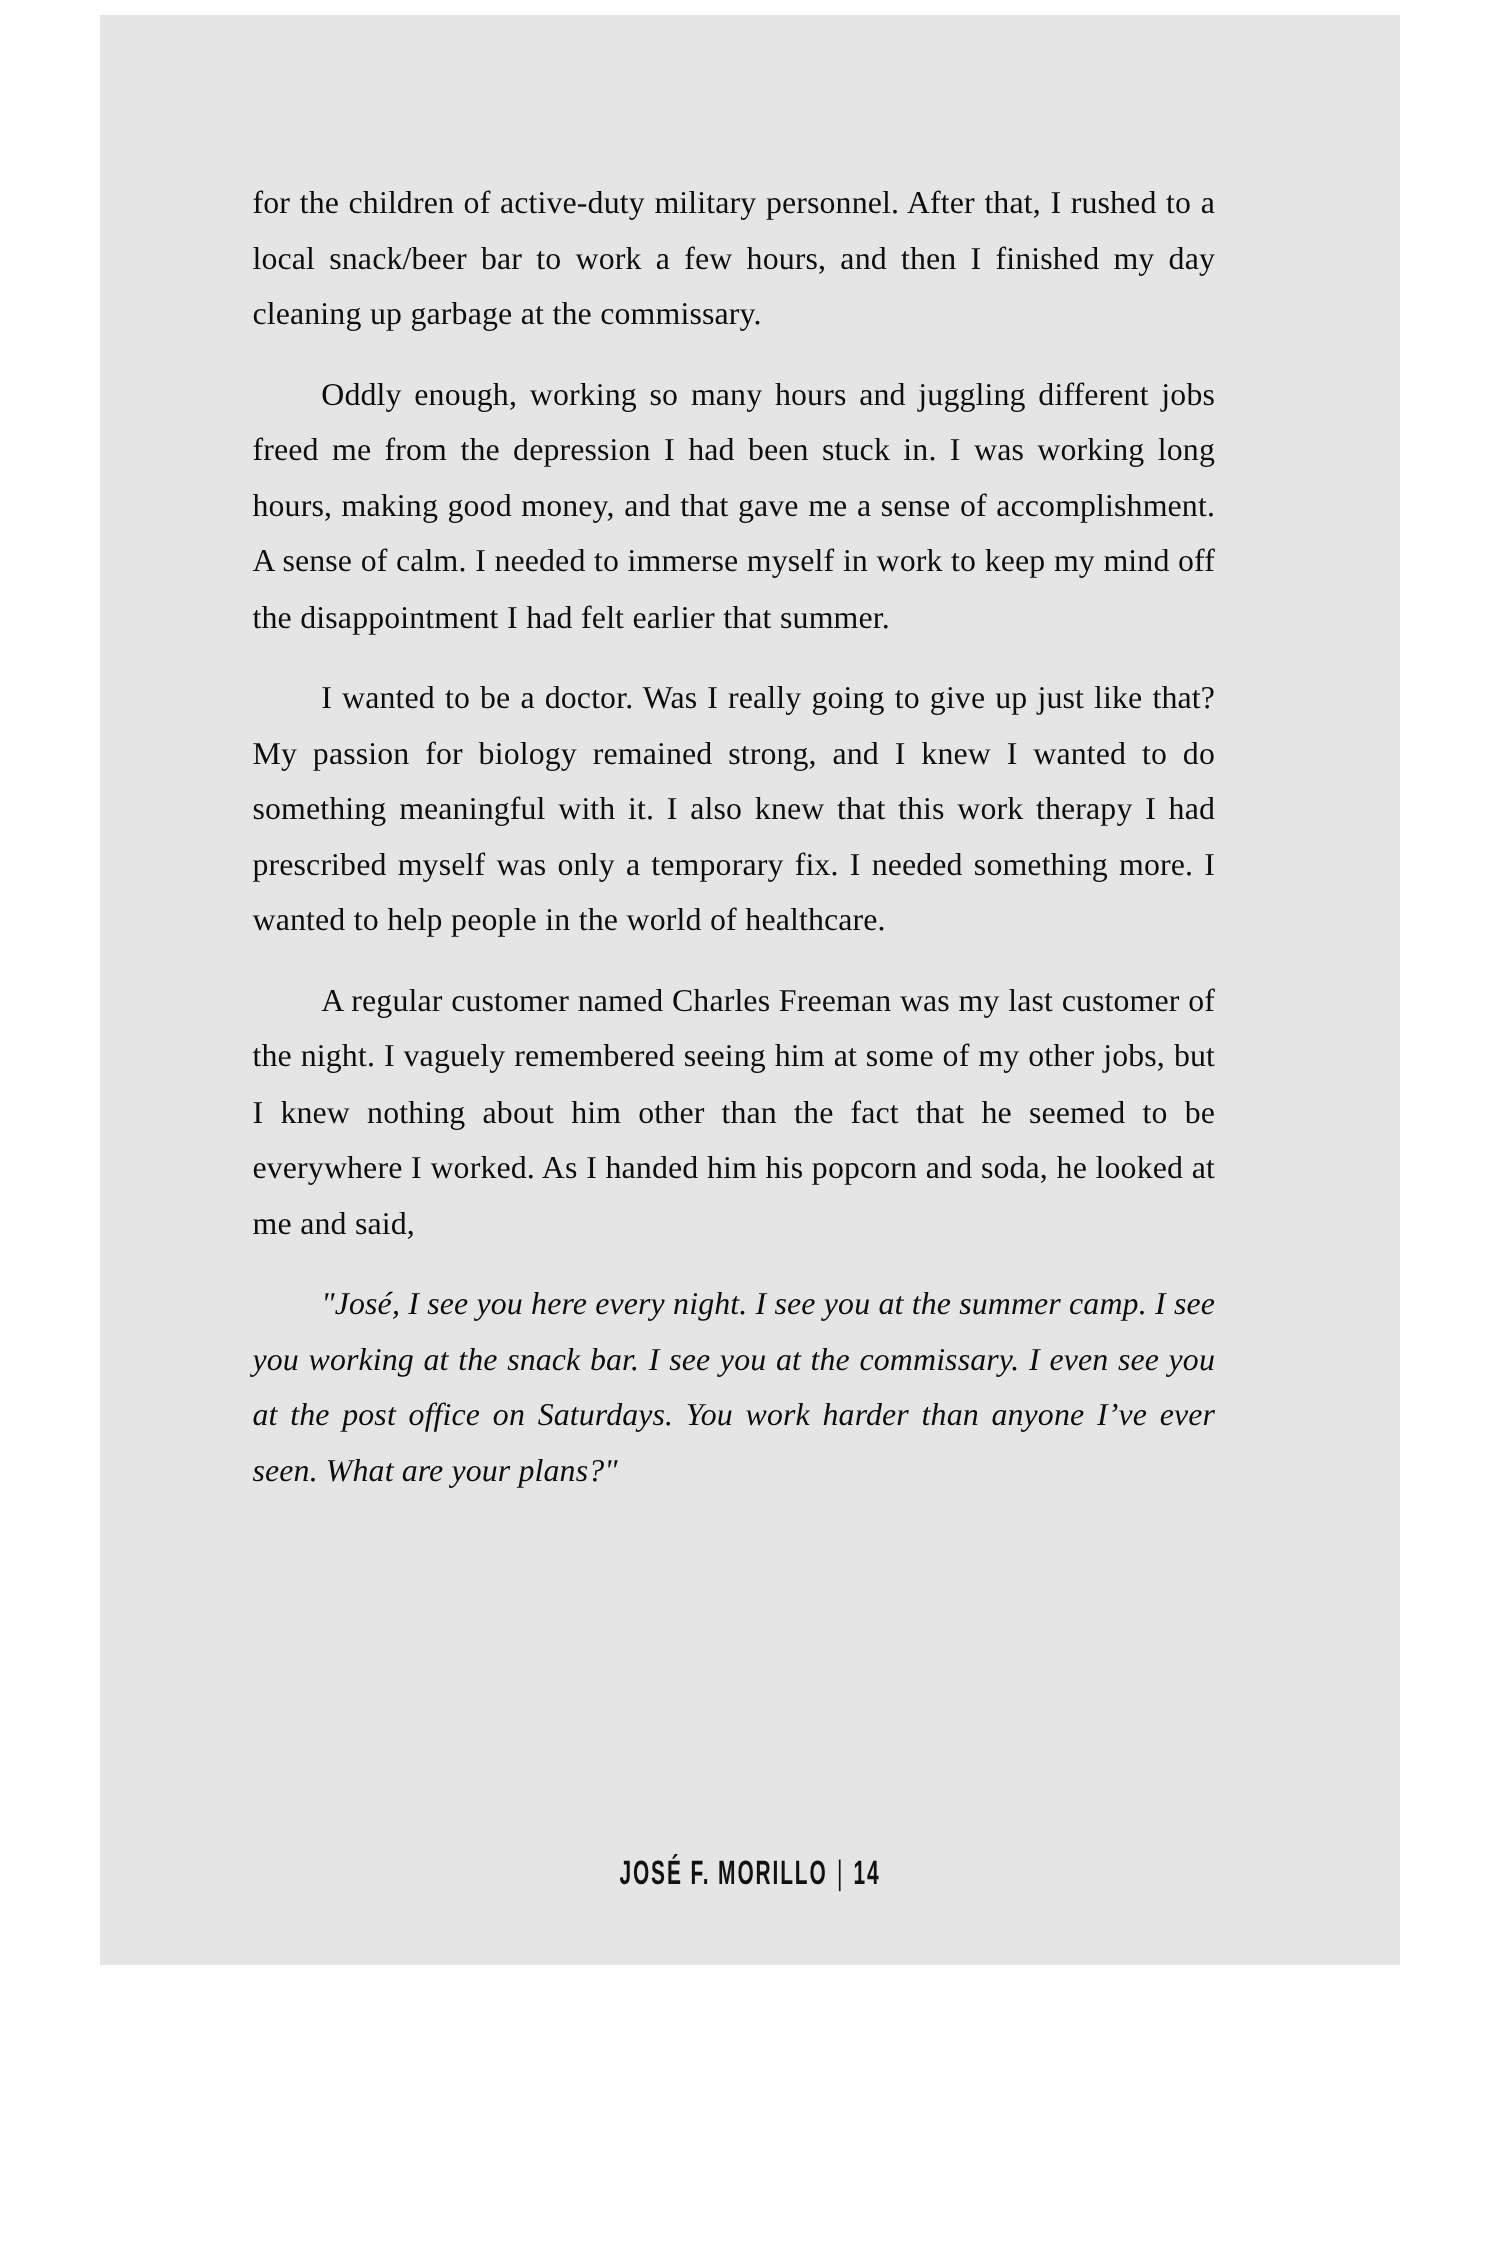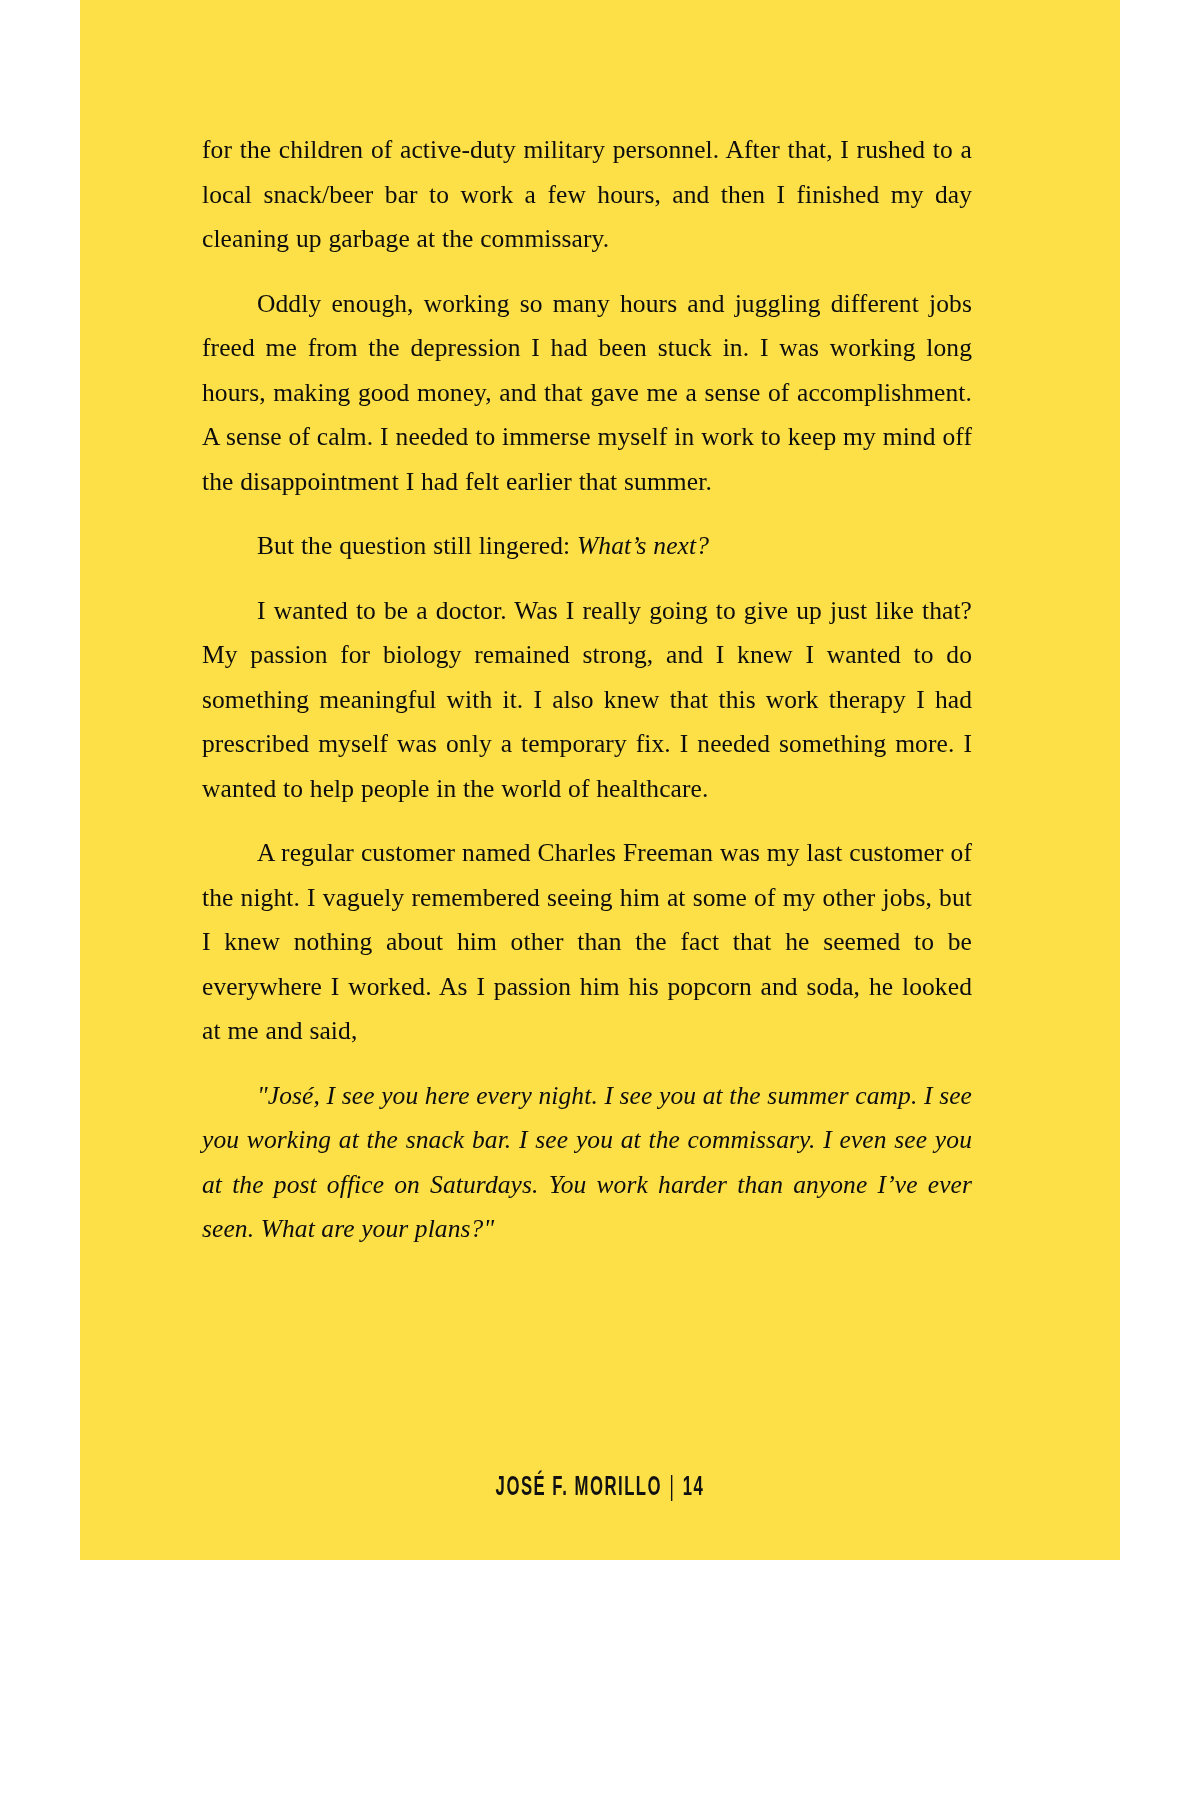--- a/index.html
+++ b/index.html
@@ -6,22 +6,22 @@
   html, body {
     margin: 0;
     padding: 0;
     background: #ffffff;
   }
 
   .page {
     position: relative;
     width: 1040px;
     height: 1560px;
-    margin: 0 auto;
-    background: #fde047;
+    margin: 12px auto;
+    background: #e5e5e5;
     overflow: hidden;
     box-sizing: border-box;
   }
 
   .text-block {
     position: absolute;
     left: 122px;
     top: 128px;
     width: 770px;
   }
@@ -96,26 +96,25 @@
 <body>
 
 <div class="page">
 
   <div class="text-block">
 
     <p class="para">for the children of active-duty military personnel. After that, I rushed to a local snack/beer bar to work a few hours, and then I finished my day cleaning up garbage at the commissary.</p>
 
     <p class="para indent">Oddly enough, working so many hours and juggling different jobs freed me from the depression I had been stuck in. I was working long hours, making good money, and that gave me a sense of accomplishment. A sense of calm. I needed to immerse myself in work to keep my mind off the disappointment I had felt earlier that summer.</p>
 
-    <p class="para indent"><span>But the question still lingered: </span><span class="italic">What’s next?</span></p>
 
     <p class="para indent">I wanted to be a doctor. Was I really going to give up just like that? My passion for biology remained strong, and I knew I wanted to do something meaningful with it. I also knew that this work therapy I had prescribed myself was only a temporary fix. I needed something more. I wanted to help people in the world of healthcare.</p>
 
 
-    <p class="para indent">A regular customer named Charles Freeman was my last customer of the night. I vaguely remembered seeing him at some of my other jobs, but I knew nothing about him other than the fact that he seemed to be everywhere I worked. As I passion him his popcorn and soda, he looked at me and said,</p>
+    <p class="para indent">A regular customer named Charles Freeman was my last customer of the night. I vaguely remembered seeing him at some of my other jobs, but I knew nothing about him other than the fact that he seemed to be everywhere I worked. As I handed him his popcorn and soda, he looked at me and said,</p>
 
     <p class="quote">"José, I see you here every night. I see you at the summer camp. I see you working at the snack bar. I see you at the commissary. I even see you at the post office on Saturdays. You work harder than anyone I’ve ever seen. What are your plans?"</p>
 
   </div>
 
   <div class="footer">
     <span class="author">JOSÉ F. MORILLO</span><span class="sep">|</span><span class="folio">14</span>
   </div>
 
 </div>

